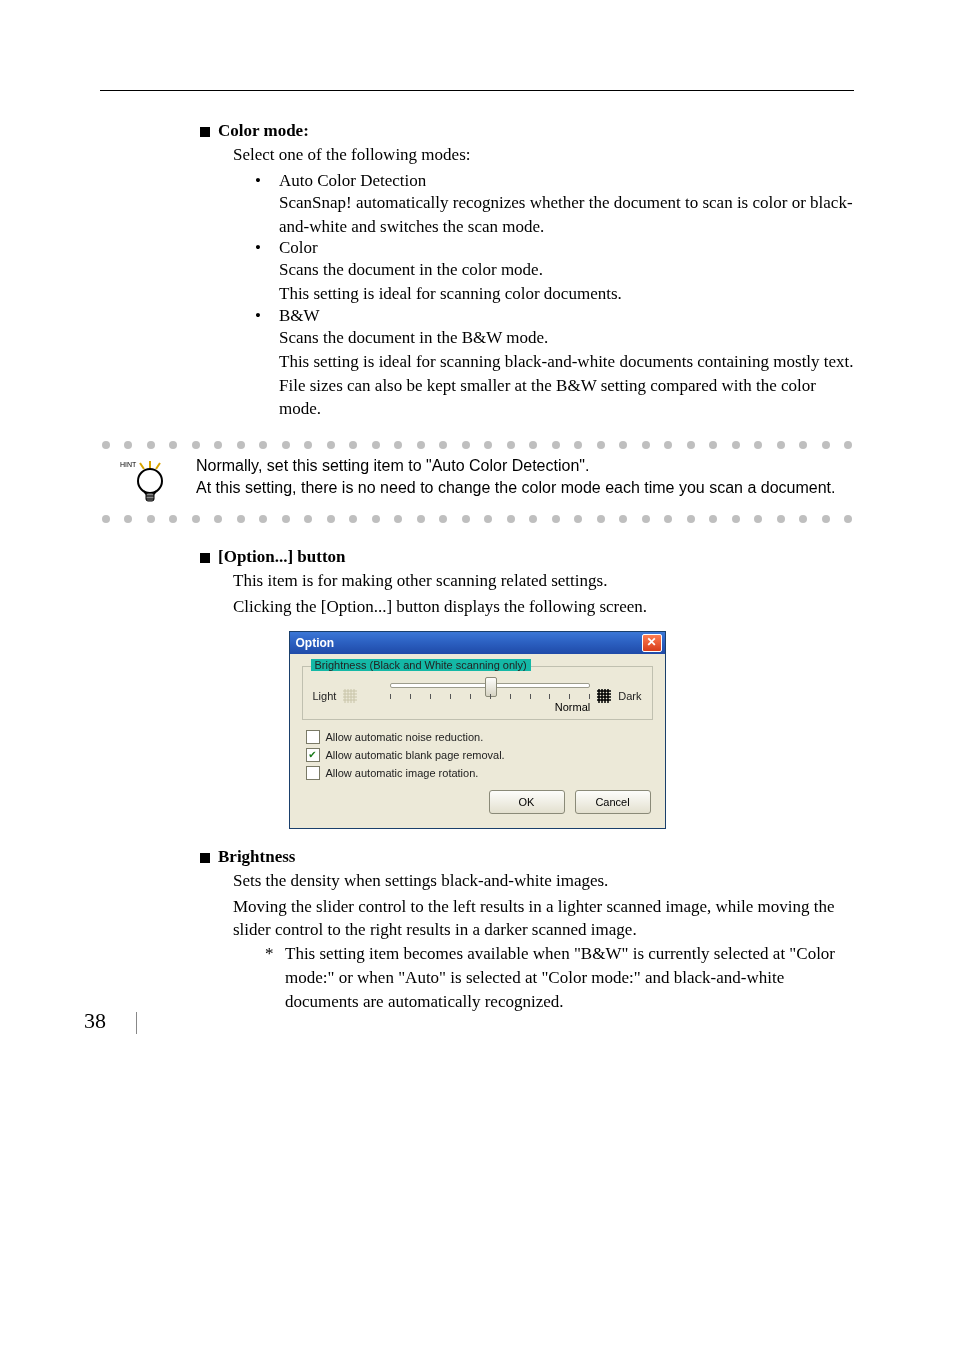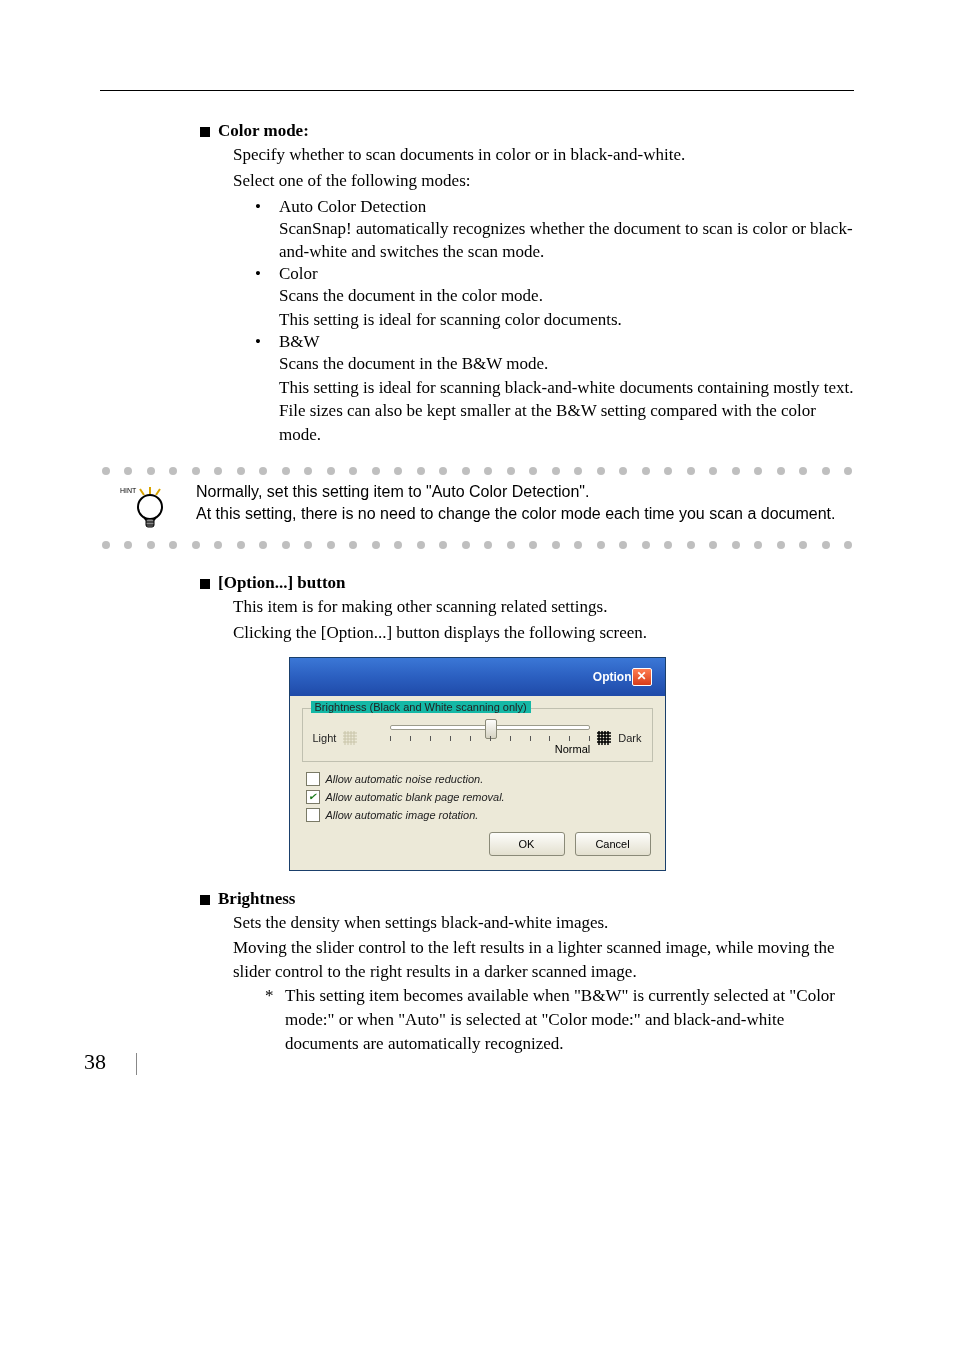--- a/index.html
+++ b/index.html
@@ -112,27 +112,27 @@
   }
   .dialog {
     width: 375px;
     border: 1px solid #1a3f6b;
     font-family: "MS Sans Serif", Tahoma, Arial, sans-serif;
     font-size: 11px;
     background: #ece9d8;
   }
   .titlebar {
     display: flex;
-    justify-content: flex-end;
+    justify-content: space-between;
     align-items: center;
-    height: 38px;
+    height: 22px;
     background: linear-gradient(to bottom, #3b77d6 0%, #2b5fc0 50%, #1f4aa8 100%);
     color: #fff;
     font-weight: bold;
-    padding: 0 13px 0 6px;
+    padding: 0 3px 0 6px;
     font-size: 12px;
   }
   .close-btn {
     width: 18px;
     height: 16px;
     background: linear-gradient(to bottom, #ff7d52, #d63c1a);
     border: 1px solid #fff;
     border-radius: 2px;
     color: #fff;
     font-size: 12px;
@@ -212,21 +212,20 @@
   .normal-label {
     font-size: 11px;
     margin-top: 2px;
   }
   .icon16 {
     width: 16px;
     height: 16px;
   }
   .checks {
     margin: 0 16px 10px 16px;
-    font-style: italic;
   }
   .check-row {
     display: flex;
     align-items: center;
     gap: 6px;
     margin: 4px 0;
     font-size: 11px;
     color: #222;
   }
   .cbox {
@@ -286,21 +285,20 @@
 </head>
 <body>
 
 <div class="page">
   <div class="hr-top"></div>
 
   <div class="section-head">
     <span class="sq"></span>
     <span class="head-text">Color mode:</span>
   </div>
-  <div class="body-text">Specify whether to scan documents in color or in black-and-white.</div>
   <div class="body-text">Select one of the following modes:</div>
 
   <ul class="bulleted">
     <li>
       <div class="bullet-row">
         <span class="bullet-dot">•</span>
         <span class="bullet-label">Auto Color Detection</span>
       </div>
       <div class="sub-indent">ScanSnap! automatically recognizes whether the document to scan is color or black-and-white and switches the scan mode.</div>
     </li>

